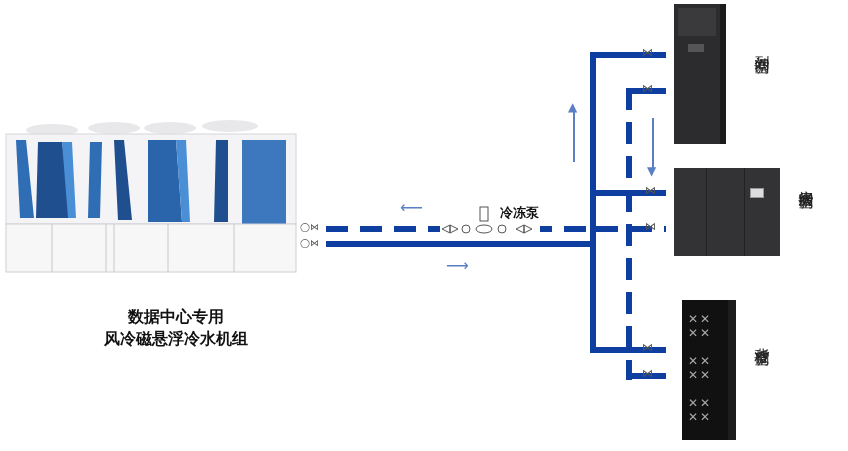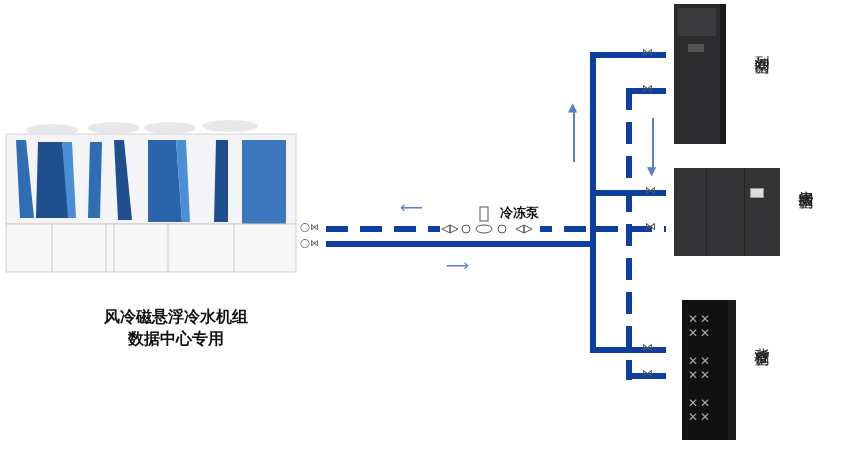--- a/index.html
+++ b/index.html
@@ -101,15 +101,15 @@
   <div style="position:absolute;left:76px;top:20px;width:12px;height:8px;background:#ddd;border:1px solid #999;"></div>
 </div>
 <div class="label-v" style="left:796px;top:178px;">房间级空调</div>
 
 <div class="abs" style="left:682px;top:300px;width:46px;height:140px;background:#111;border-right:8px solid #1d1d1d;">
   <div style="position:absolute;left:6px;top:12px;font-size:12px;color:#aaa;line-height:14px;letter-spacing:2px;">✕✕<br>✕✕<br><br>✕✕<br>✕✕<br><br>✕✕<br>✕✕</div>
 </div>
 <div class="label-v" style="left:752px;top:336px;">背板空调</div>
 
 <div class="caption" style="left:76px;top:306px;width:200px;">
+  <div>数据中心专用</div>
   <div>风冷磁悬浮冷水机组</div>
-  <div>数据中心专用</div>
 </div>
 
 </body></html>

